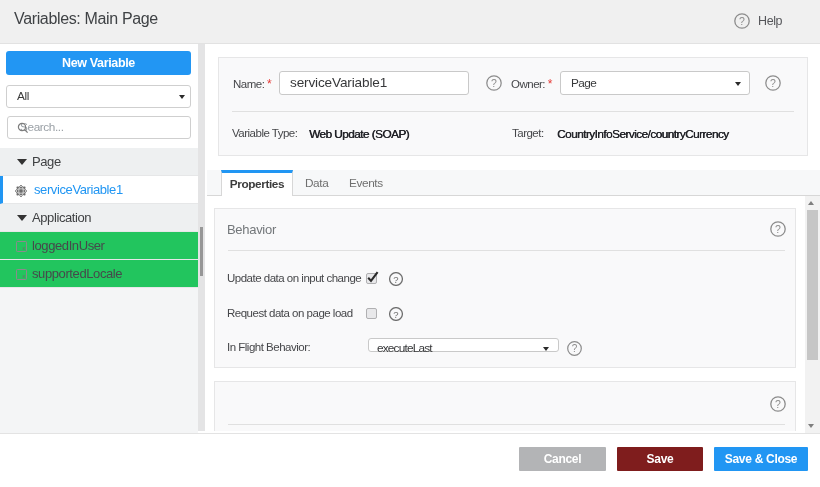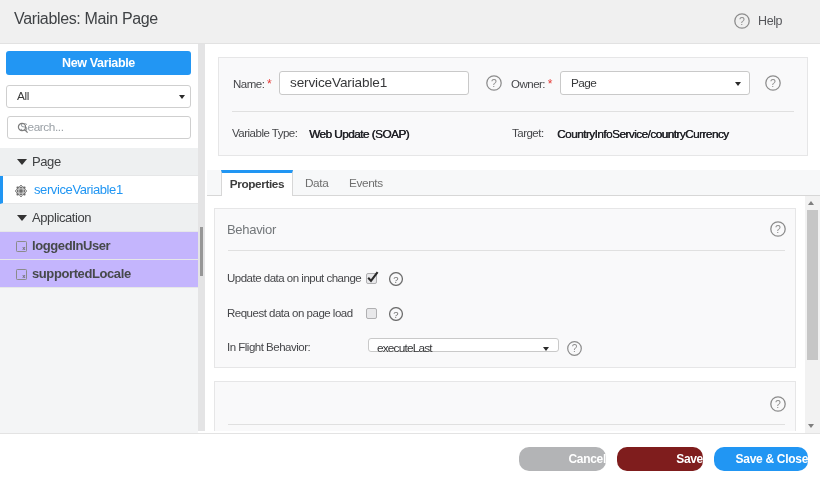--- a/index.html
+++ b/index.html
@@ -12,21 +12,21 @@
 #help { left:758px; top:14px; font-size:12.5px; letter-spacing:-0.4px; color:#55565a; }
 
 #side { left:0; top:44px; width:198px; height:389px; background:#fff; }
 #btnNew { left:6px; top:7px; width:185px; height:24px; background:#2296f3; border-radius:3px; color:#fff; font-size:12.5px; letter-spacing:-0.35px; font-weight:bold; text-align:center; line-height:24px; }
 .sideinput { left:6px; width:185px; height:23px; background:#fff; border:1px solid #cfcfcf; border-radius:3px; font-size:11.8px; letter-spacing:-0.4px; color:#3b3b3b; line-height:21px; }
 #selAll { top:41px; padding-left:10px; }
 #search { top:72px; left:7px; width:184px; color:#9aa0a6; padding-left:12px; }
 #tree { left:0; top:104px; width:198px; height:285px; background:#f4f5f6; }
 .trow { position:relative; width:198px; height:28px; border-bottom:1px solid #e6e7e8; font-size:13px; letter-spacing:-0.4px; line-height:27px; }
 .tgroup { background:#eef0f1; color:#3f4143; }
-.titem { background:#c4b5fd; color:#46494b;font-weight:bold; }
+.titem { background:#22c55e; color:#46494b; }
 .tsel { background:#fff; color:#2196f3; border-left:3px solid #2196f3; }
 .tlabel { position:absolute; left:32px; top:0; }
 .tsel .tlabel { left:31px; }
 .caret { position:absolute; left:17px; top:11px; width:0; height:0; border-left:5px solid transparent; border-right:5px solid transparent; border-top:6px solid #333; }
 .ticon { position:absolute; left:16px; top:9px; }
 .tsel .ticon { left:12px; }
 #sscroll { left:198px; top:44px; width:7px; height:387px; background:#e4e4e5; }
 #sthumb { left:200px; top:227px; width:3px; height:49px; background:#979797; }
 
 #card1 { left:218px; top:57px; width:590px; height:99px; background:#f9f9fa; border:1px solid #e6e6e7; }
@@ -38,21 +38,21 @@
 .val { font-size:11.8px; color:#202126; letter-spacing:-0.55px; text-shadow:0.4px 0 0 #202126; }
 
 #tabstrip { left:207px; top:170px; width:613px; height:26px; background:#f7f8f9; border-bottom:1px solid #d7d7d7; }
 #tabactive { left:221px; top:170px; width:72px; height:26px; background:#fff; border-top:3px solid #2196f3; border-left:1px solid #d7d7d7; border-right:1px solid #d7d7d7; color:#3c3c3c; font-size:11.8px; letter-spacing:-0.4px; text-align:center; line-height:22px;font-weight:bold; }
 .tab { top:170px; height:26px; font-size:11.8px; letter-spacing:-0.4px; color:#6f6f6f; line-height:26px; }
 
 .pcard { background:#f9f9fa; border:1px solid #e6e6e7; }
 .ptitle { font-size:13px; letter-spacing:-0.3px; color:#73777a; }
 
 #footer { left:0; top:433px; width:820px; height:54px; background:#fff; border-top:1px solid #e3e3e3; }
-.btn { position:absolute; top:447px; height:24px; border-radius:10px; color:#fff; font-size:12px; letter-spacing:-0.3px; font-weight:bold; text-align:right; line-height:24px; }
+.btn { position:absolute; top:447px; height:24px; border-radius:1px; color:#fff; font-size:12px; letter-spacing:-0.3px; font-weight:bold; text-align:center; line-height:24px; }
 
 #vsb { left:805px; top:196px; width:15px; height:237px; background:#f2f2f2; }
 #vthumb { left:807px; top:210px; width:11px; height:150px; background:#c6c6c6; }
 .sbarrow-up { width:0; height:0; border-left:3.5px solid transparent; border-right:3.5px solid transparent; border-bottom:4.5px solid #7e7e7e; }
 .sbarrow-dn { width:0; height:0; border-left:3.5px solid transparent; border-right:3.5px solid transparent; border-top:4.5px solid #7e7e7e; }
 .chk { width:11px; height:11px; border:1px solid #b0b0b2; border-radius:2px; background:#e8e8ea; }
 </style>
 </head>
 <body>
 <div id="stage">

